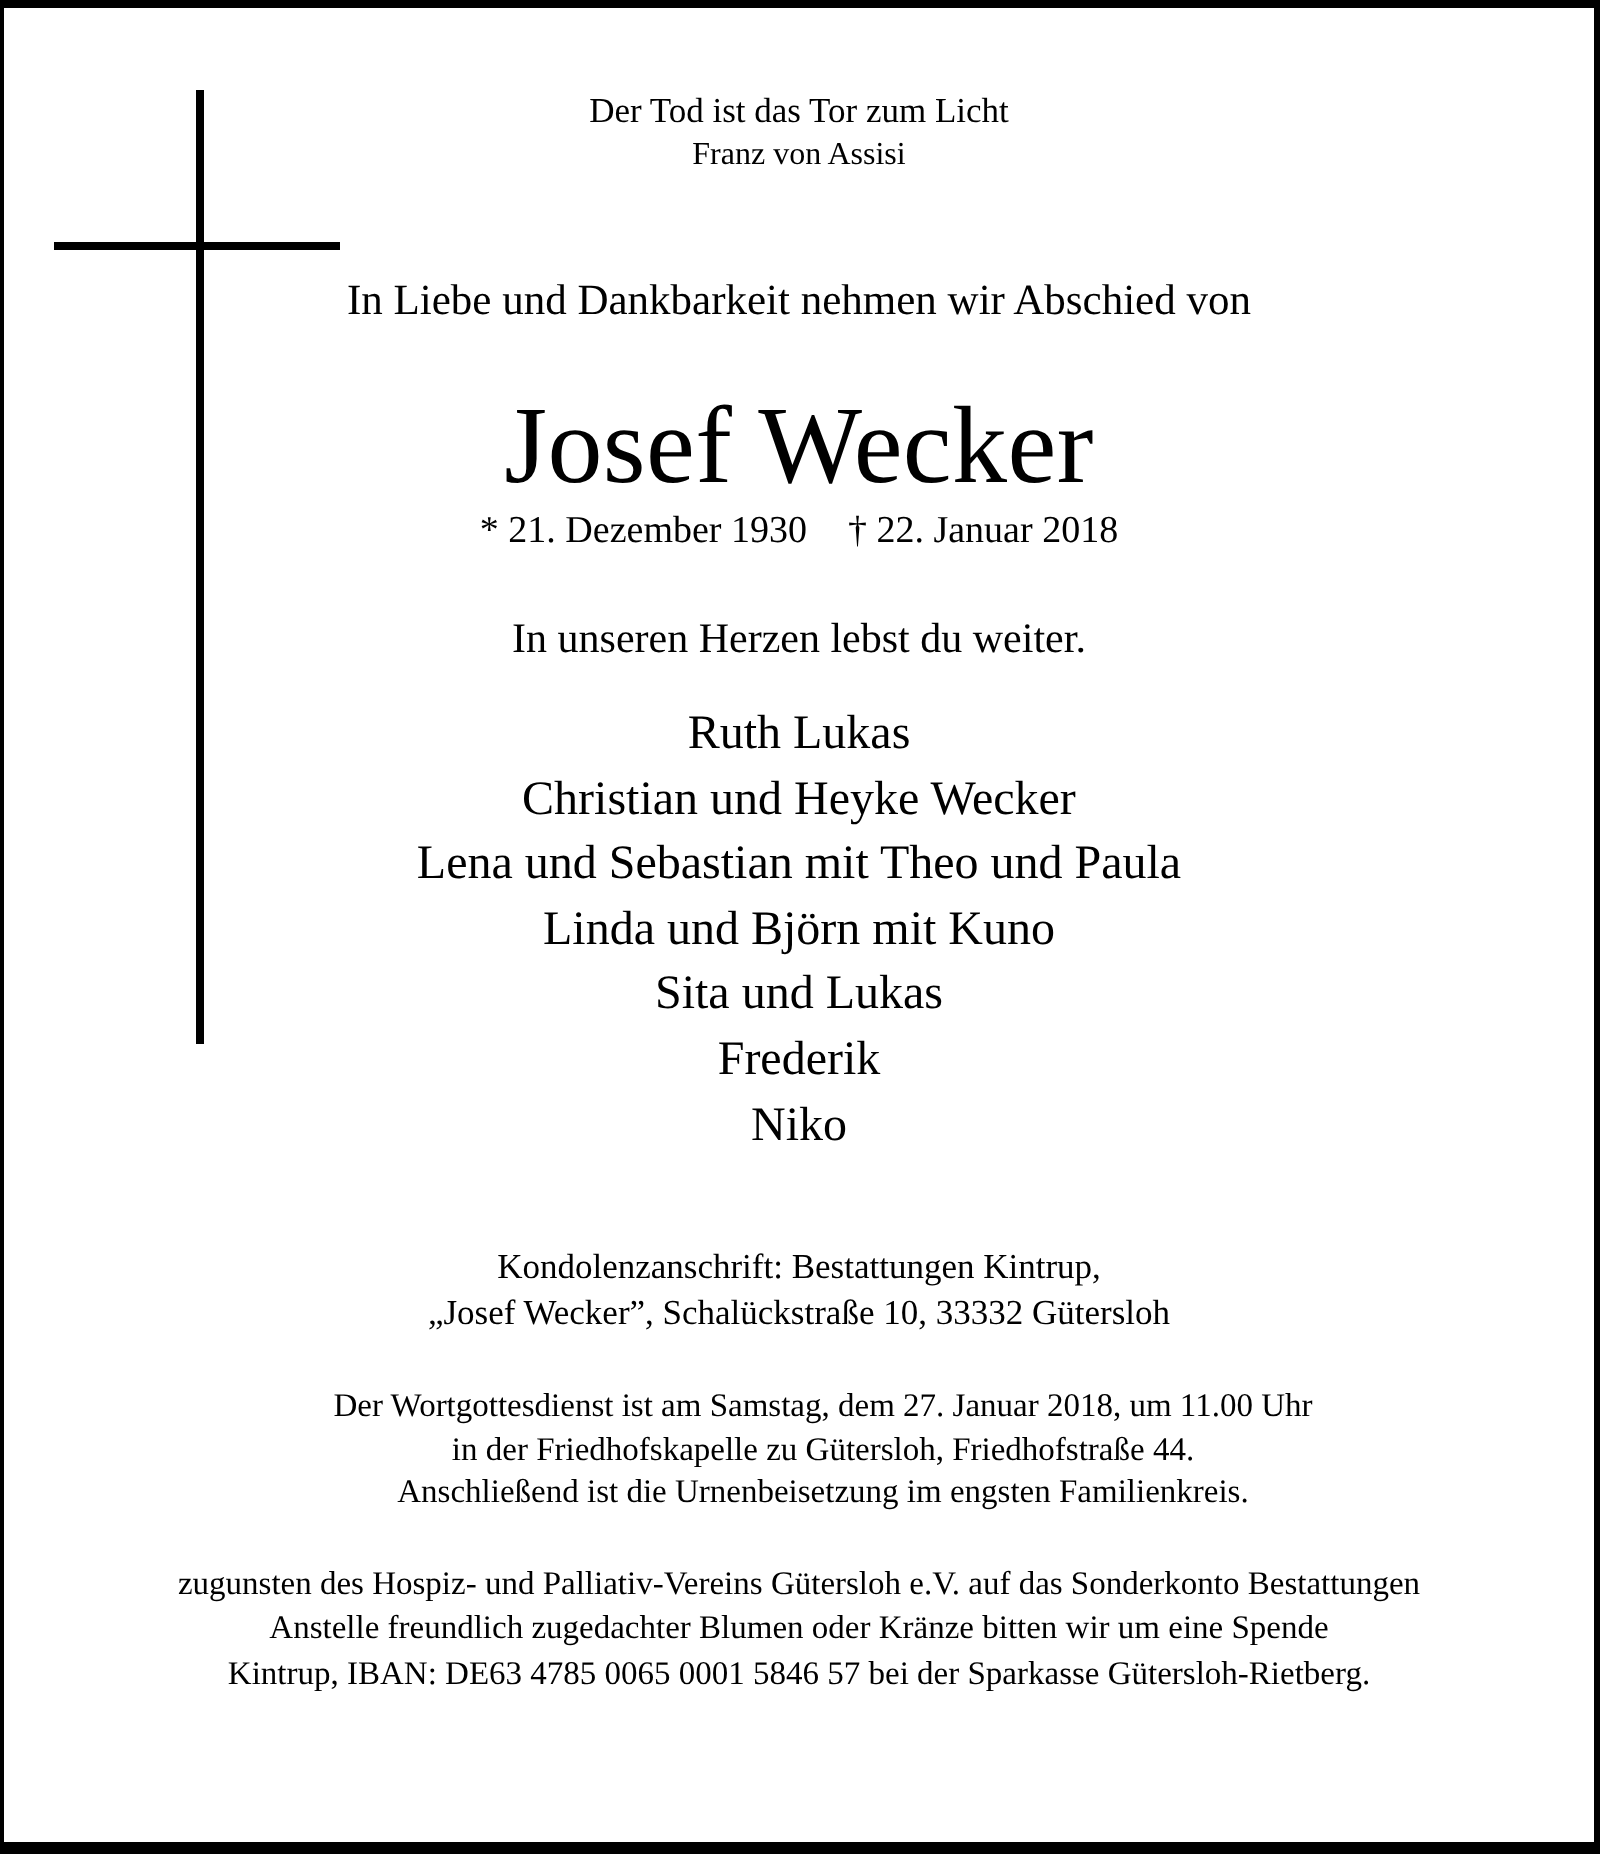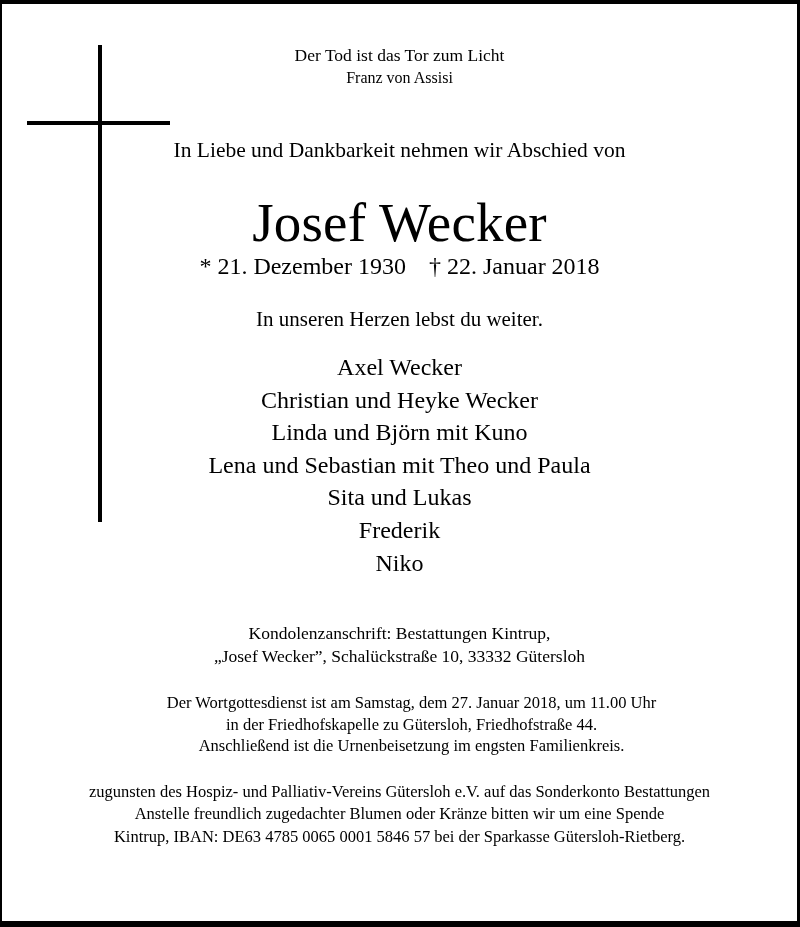--- a/index.html
+++ b/index.html
@@ -85,21 +85,21 @@
   .deceased-name {
     margin-top: 36px;
     font-size: 55px;
     line-height: 48px;
     font-weight: normal;
     letter-spacing: 0.2px;
   }
 
   .dates {
     margin-top: 5px;
-    font-size: 24px;
+    font-size: 19px;
     line-height: 28px;
     text-align: center;
   }
   .dates .sep { display: inline-block; width: 11px; }
 
   .memory-line {
     margin-top: 26px;
     font-size: 21px;
     line-height: 26px;
   }
@@ -160,24 +160,24 @@
       <span>*</span>
       <span>21. Dezember 1930</span>
       <span class="sep"></span>
       <span>†</span>
       <span>22. Januar 2018</span>
     </div>
 
     <div class="block memory-line">In unseren Herzen lebst du weiter.</div>
 
     <div class="block survivors">
-      <span class="survivor">Axel Wecker</span>
+      <span class="survivor">Ruth Lukas</span>
       <span class="survivor">Christian und Heyke Wecker</span>
+      <span class="survivor">Lena und Sebastian mit Theo und Paula</span>
       <span class="survivor">Linda und Björn mit Kuno</span>
-      <span class="survivor">Lena und Sebastian mit Theo und Paula</span>
       <span class="survivor">Sita und Lukas</span>
       <span class="survivor">Frederik</span>
       <span class="survivor">Niko</span>
     </div>
 
     <div class="block condolence">
       <span class="condolence-line">Kondolenzanschrift: Bestattungen Kintrup,</span>
       <span class="condolence-line">„Josef Wecker”, Schalückstraße 10, 33332 Gütersloh</span>
     </div>
 

